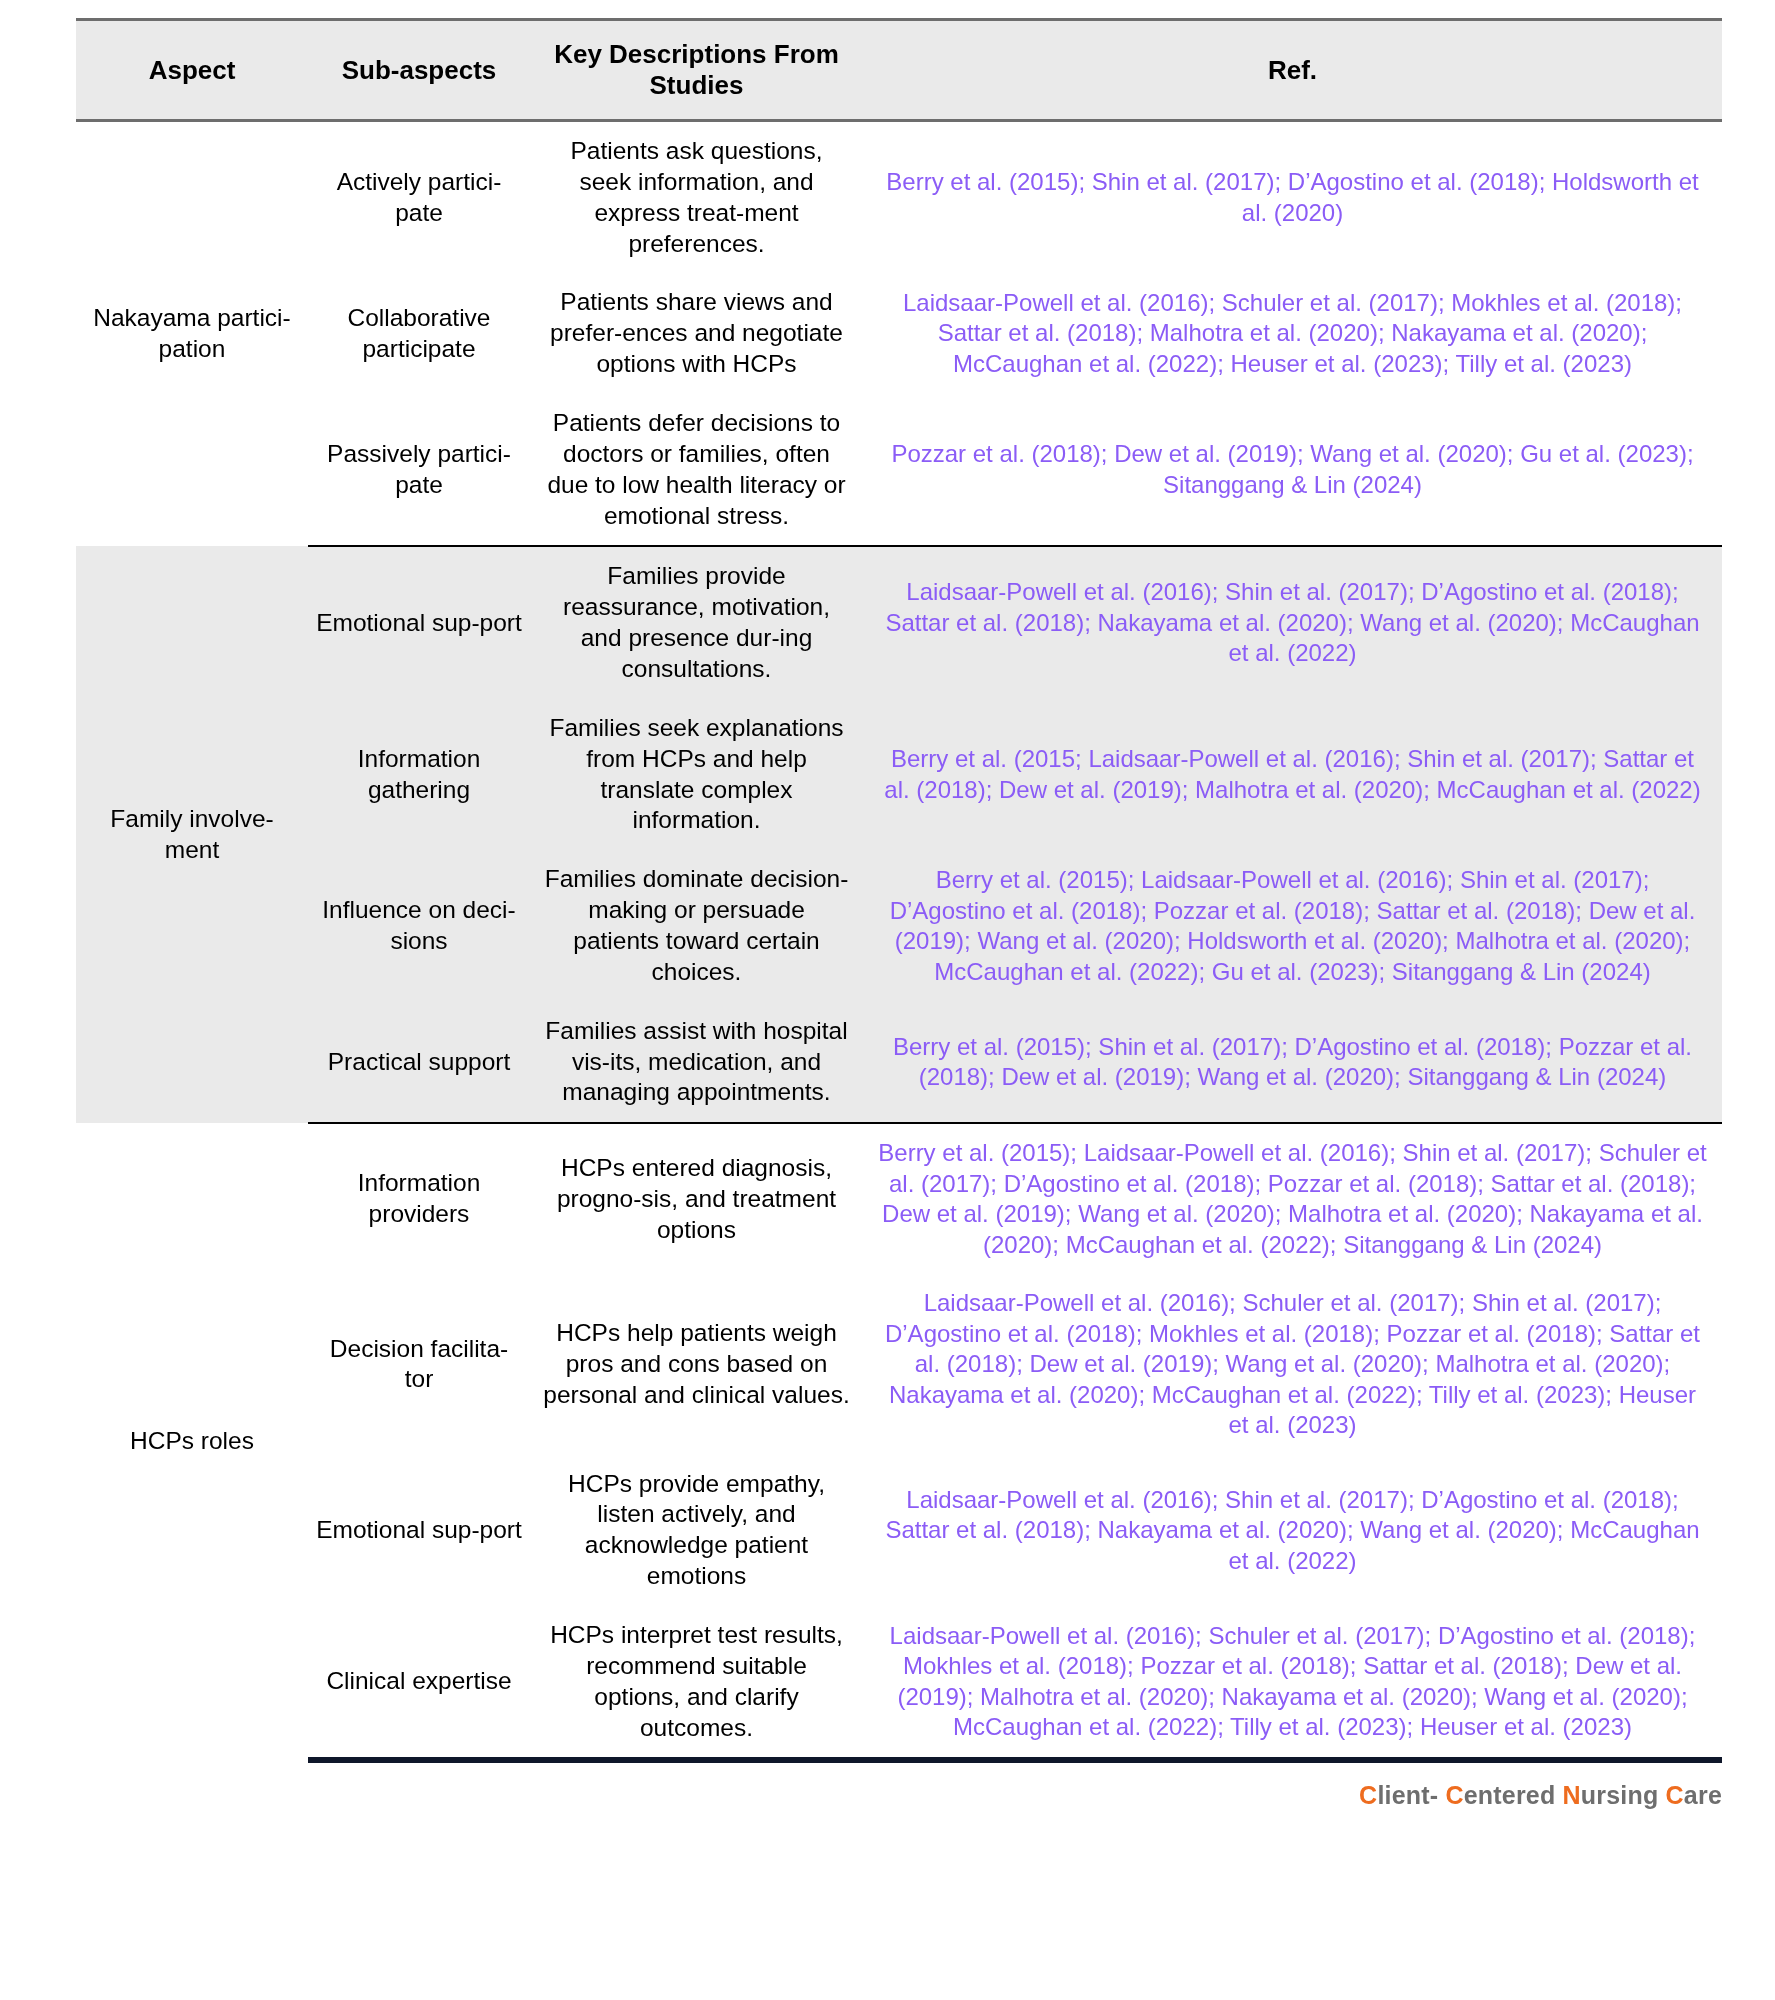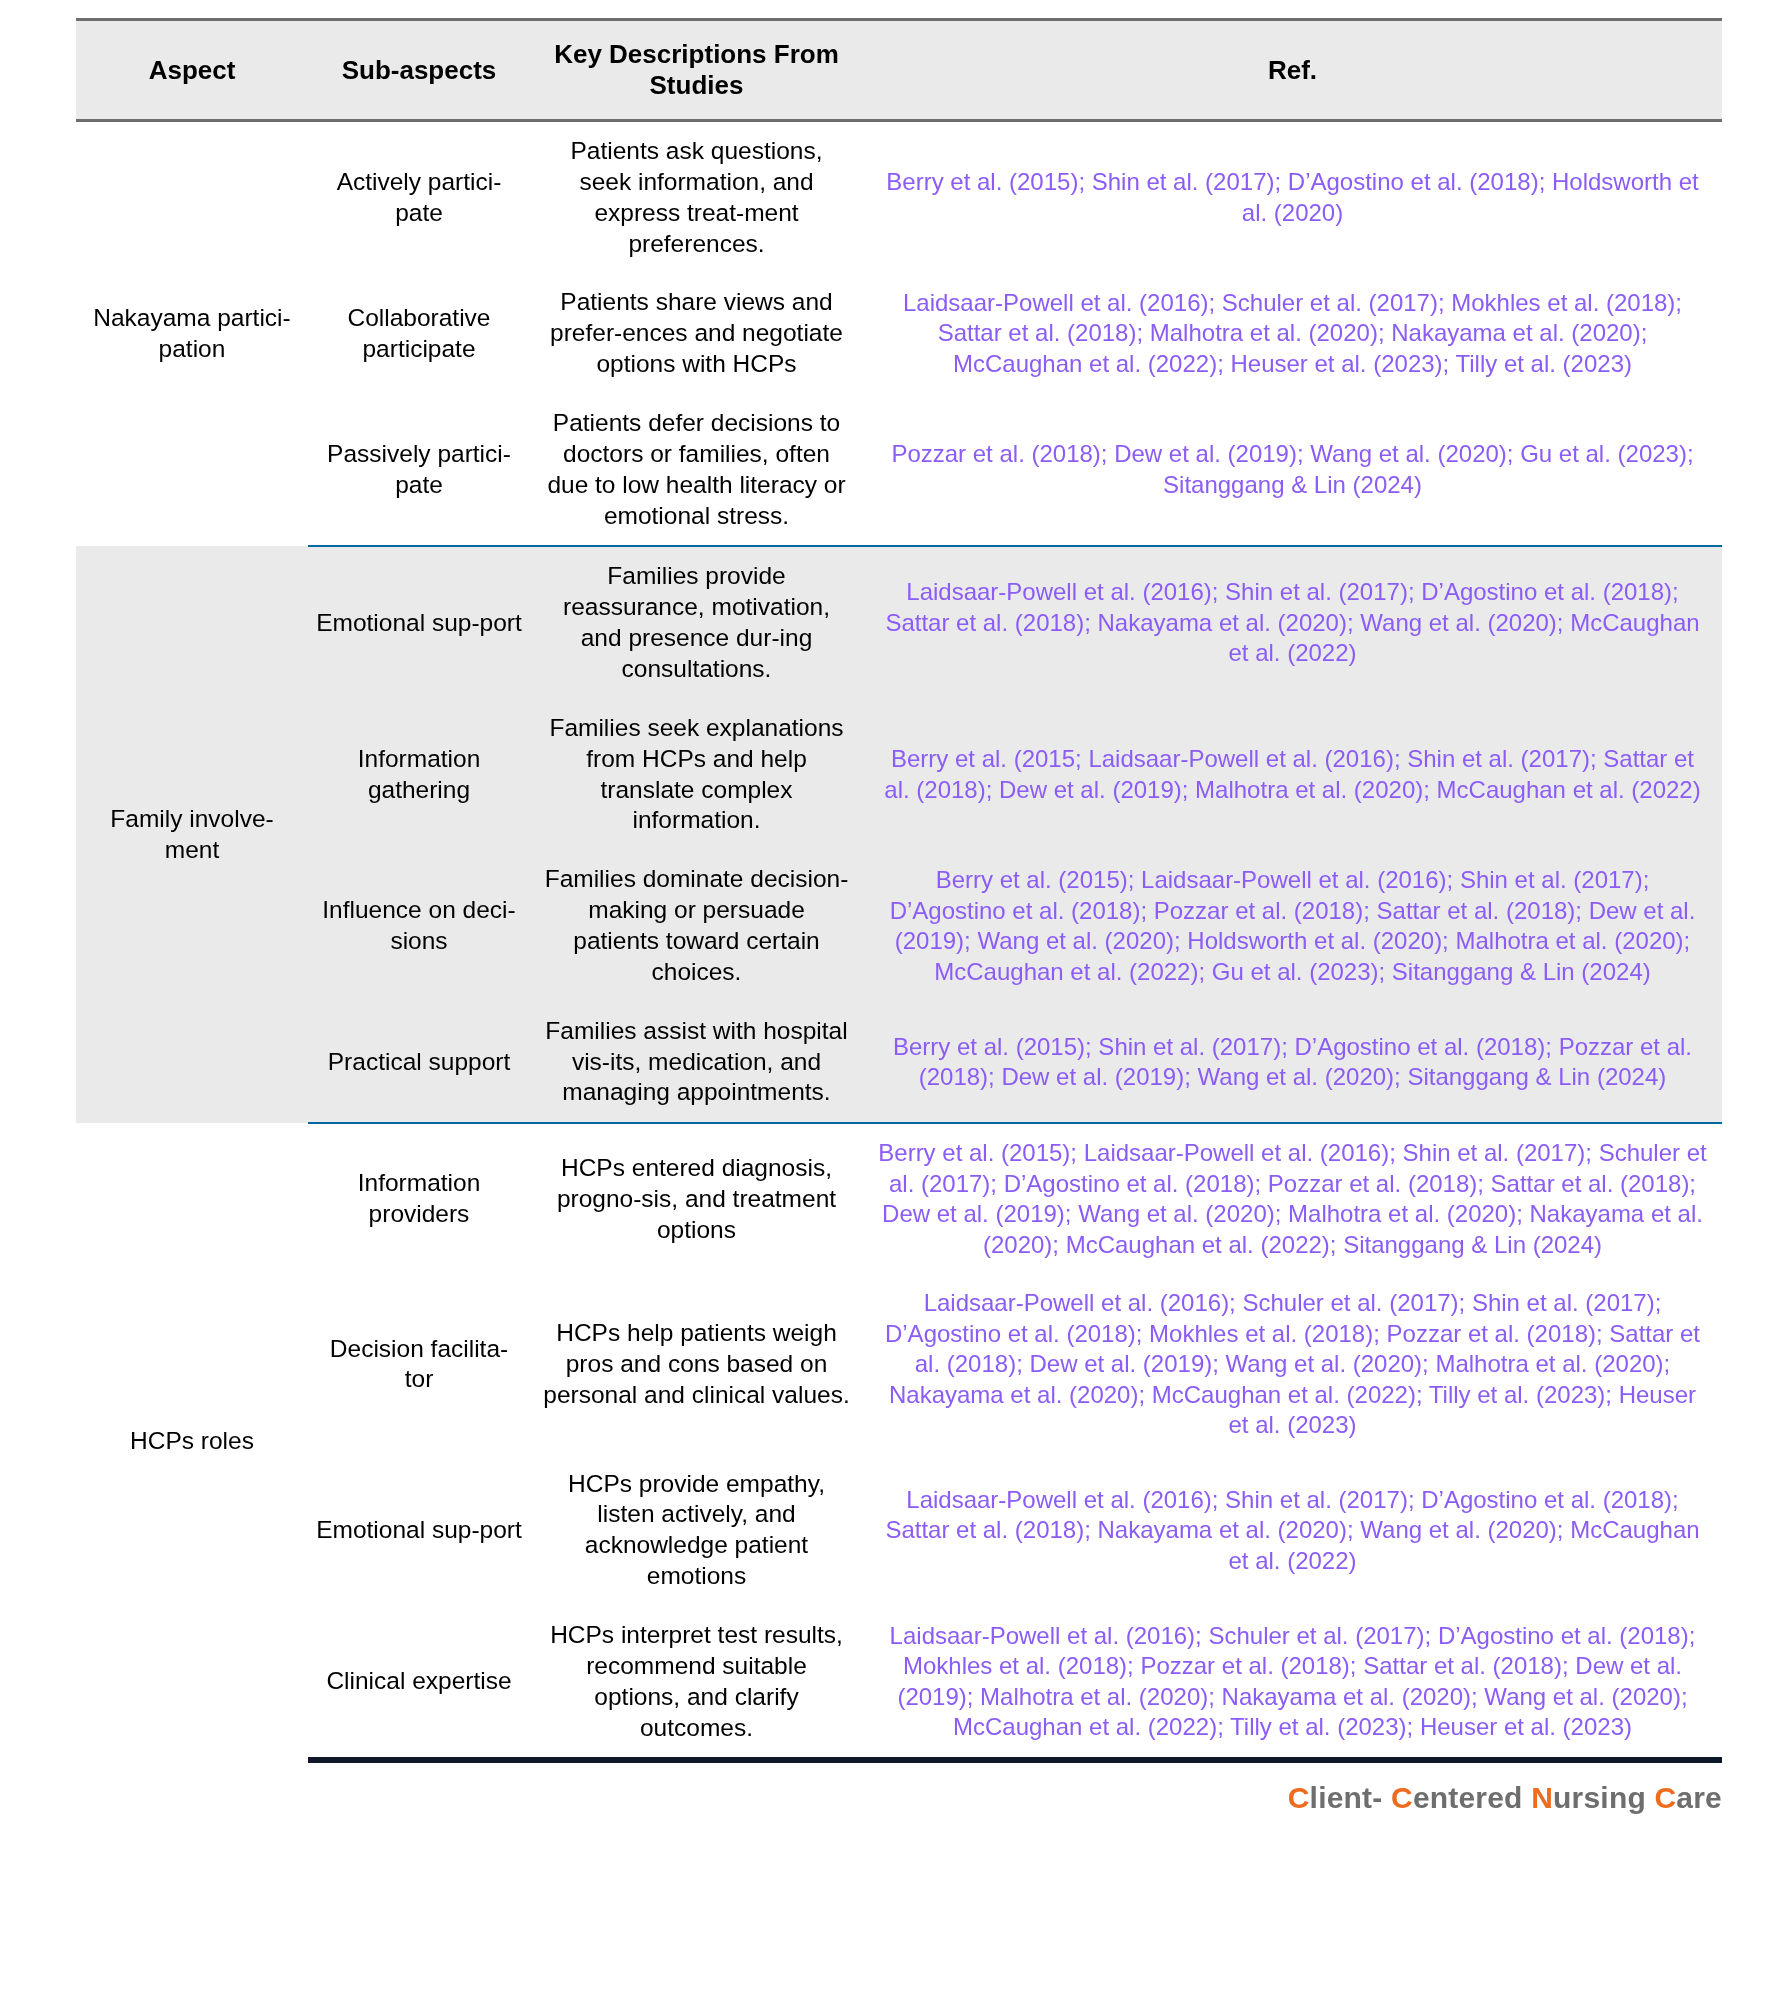--- a/index.html
+++ b/index.html
@@ -67,33 +67,33 @@
   td.sub     { font-size: 24.5px; }
   td.desc    { font-size: 24.5px; padding-left: 12px; padding-right: 12px; }
   td.ref     {
     font-size: 24px;
     color: #8b5cf6;
     padding-left: 14px;
     padding-right: 14px;
     line-height: 1.27;
   }
   tbody tr.shaded > td { background: #eaeaea; }
-  tbody tr.sect-end > td { border-bottom: 2px solid #0369a1; }
+  tbody tr.sect-end > td { border-bottom: 2px solid #000000; }
   tbody tr.last-row > td { border-bottom: 6px solid #0f172a; }
 
   
   .footer {
     width: 1646px;
     margin-top: 18px;
     display: flex;
     justify-content: flex-end;
     align-items: center;
   }
   .logo {
-    font-size: 30px;
+    font-size: 25px;
     font-weight: bold;
     letter-spacing: .2px;
     color: #6e6e6e;
     white-space: nowrap;
   }
   .logo .hl { color: #ee6c1f; }
 </style>
 </head>
 <body>
 

